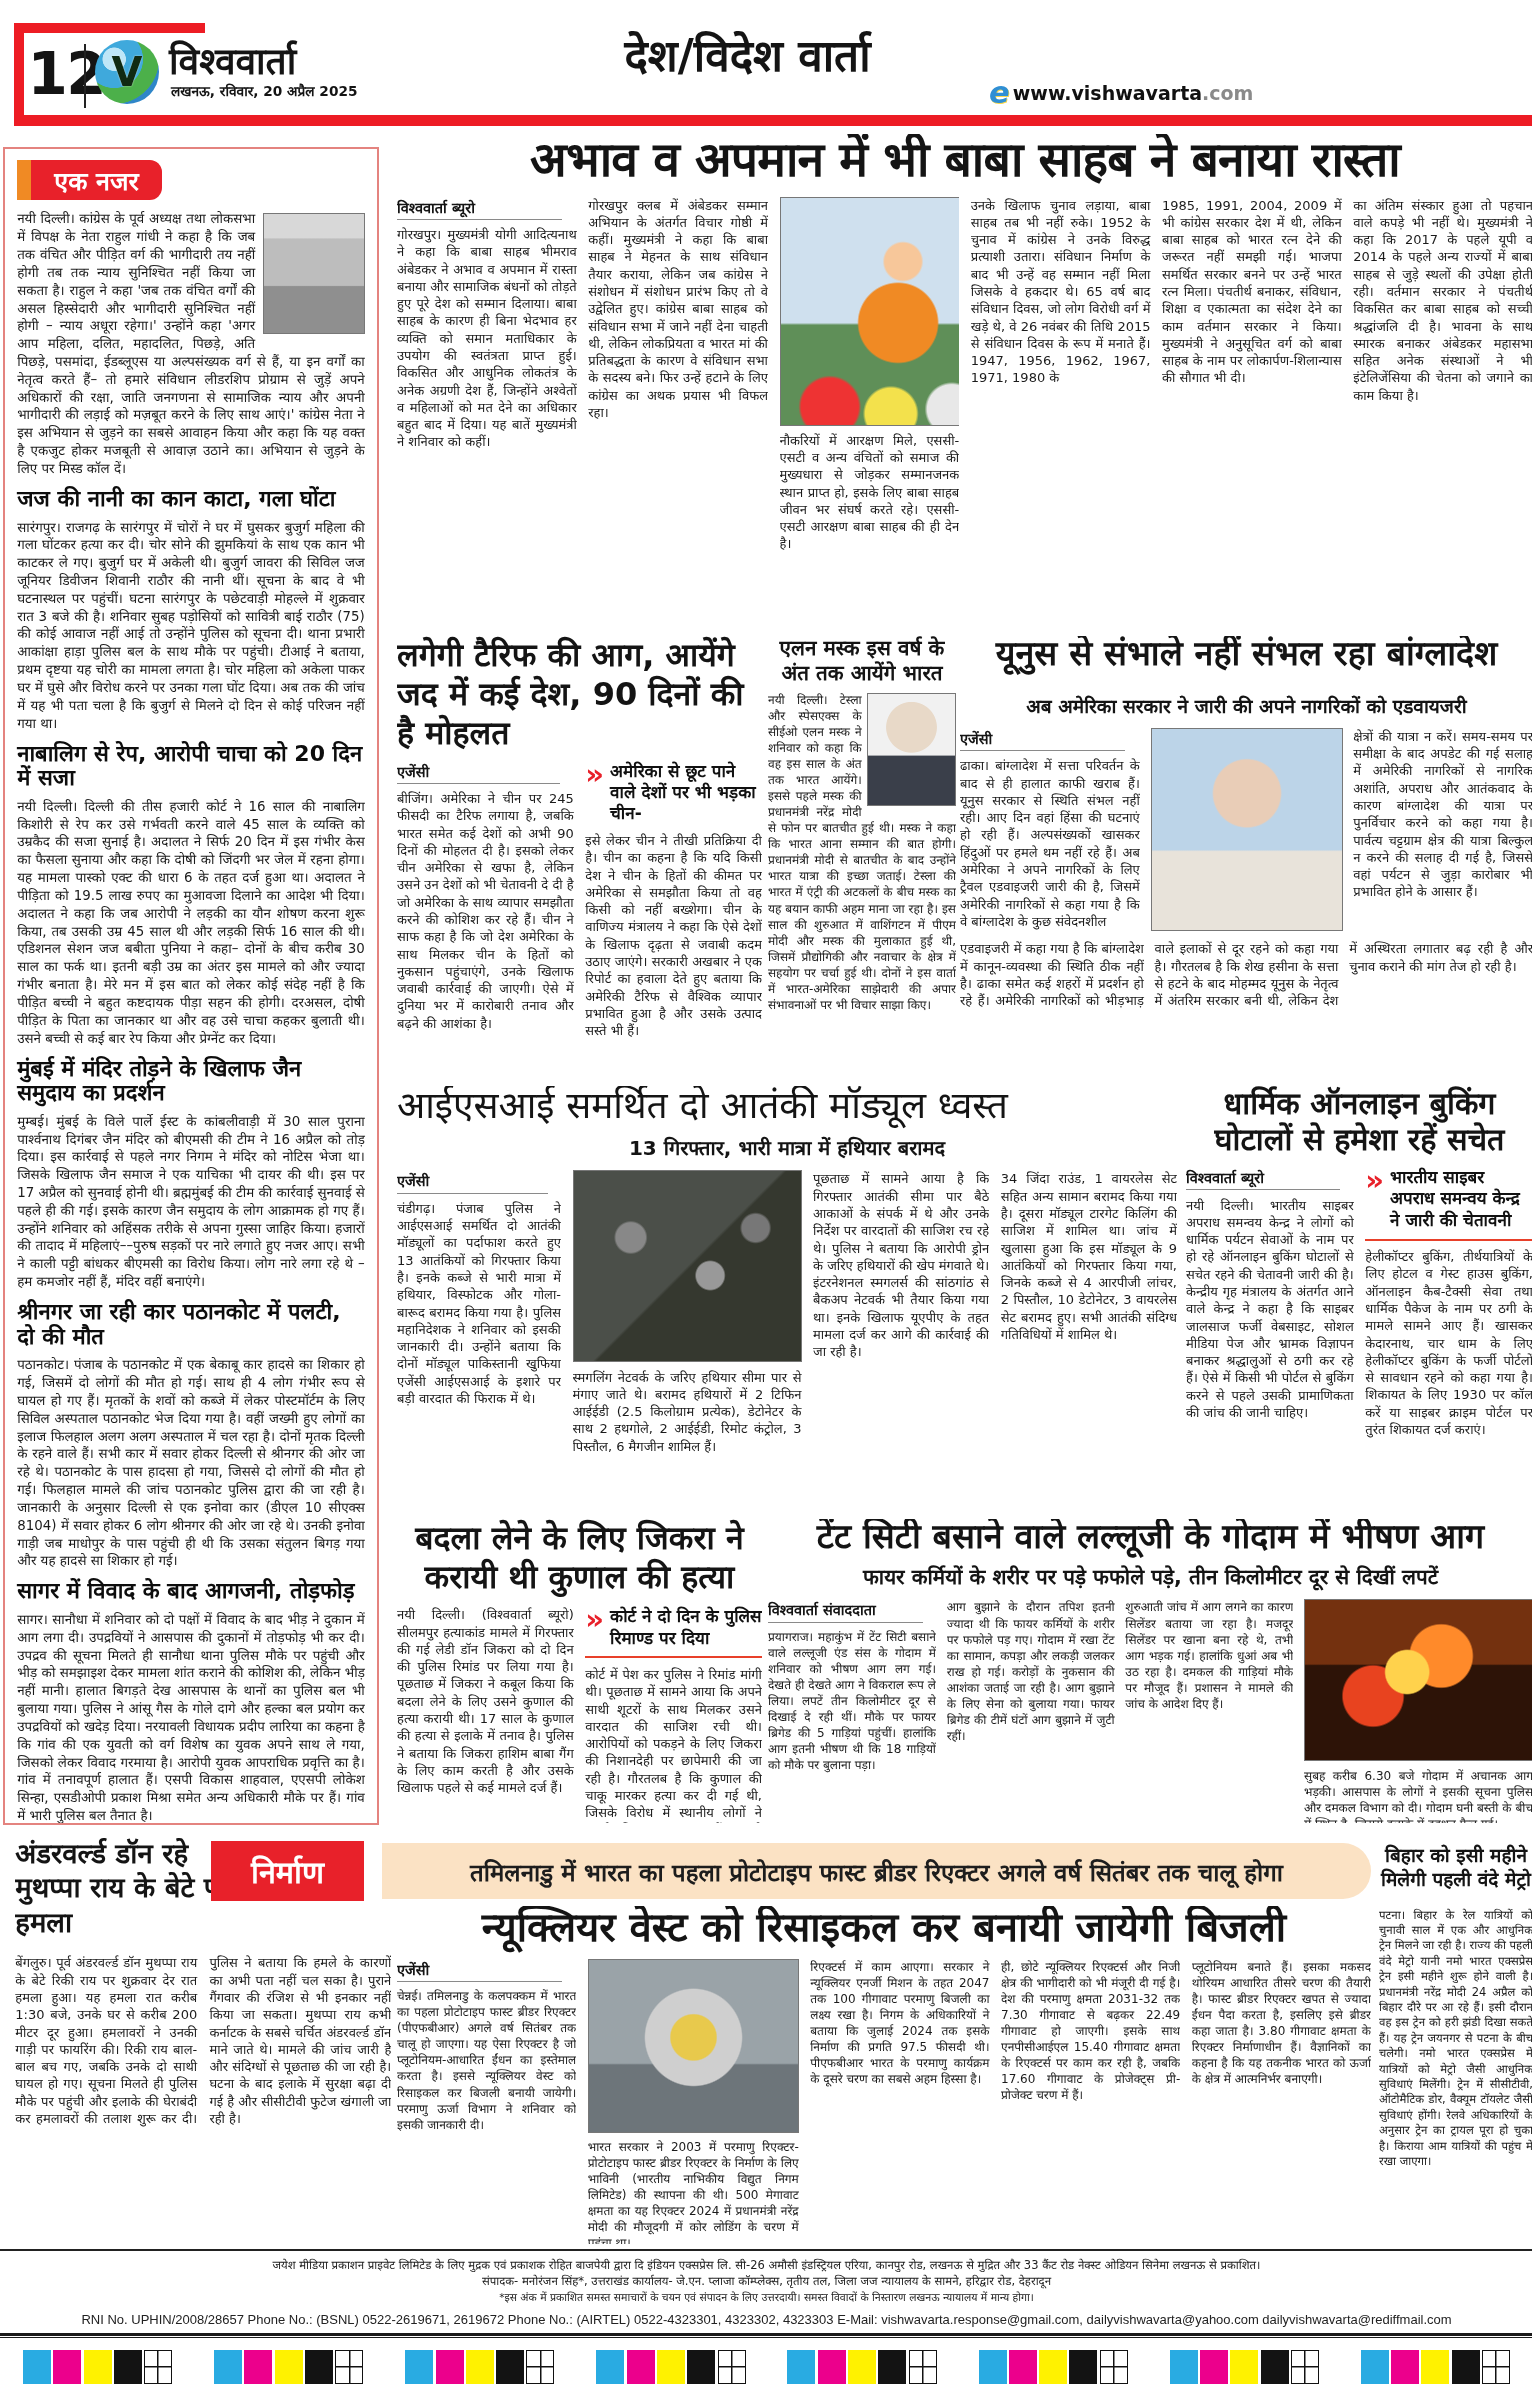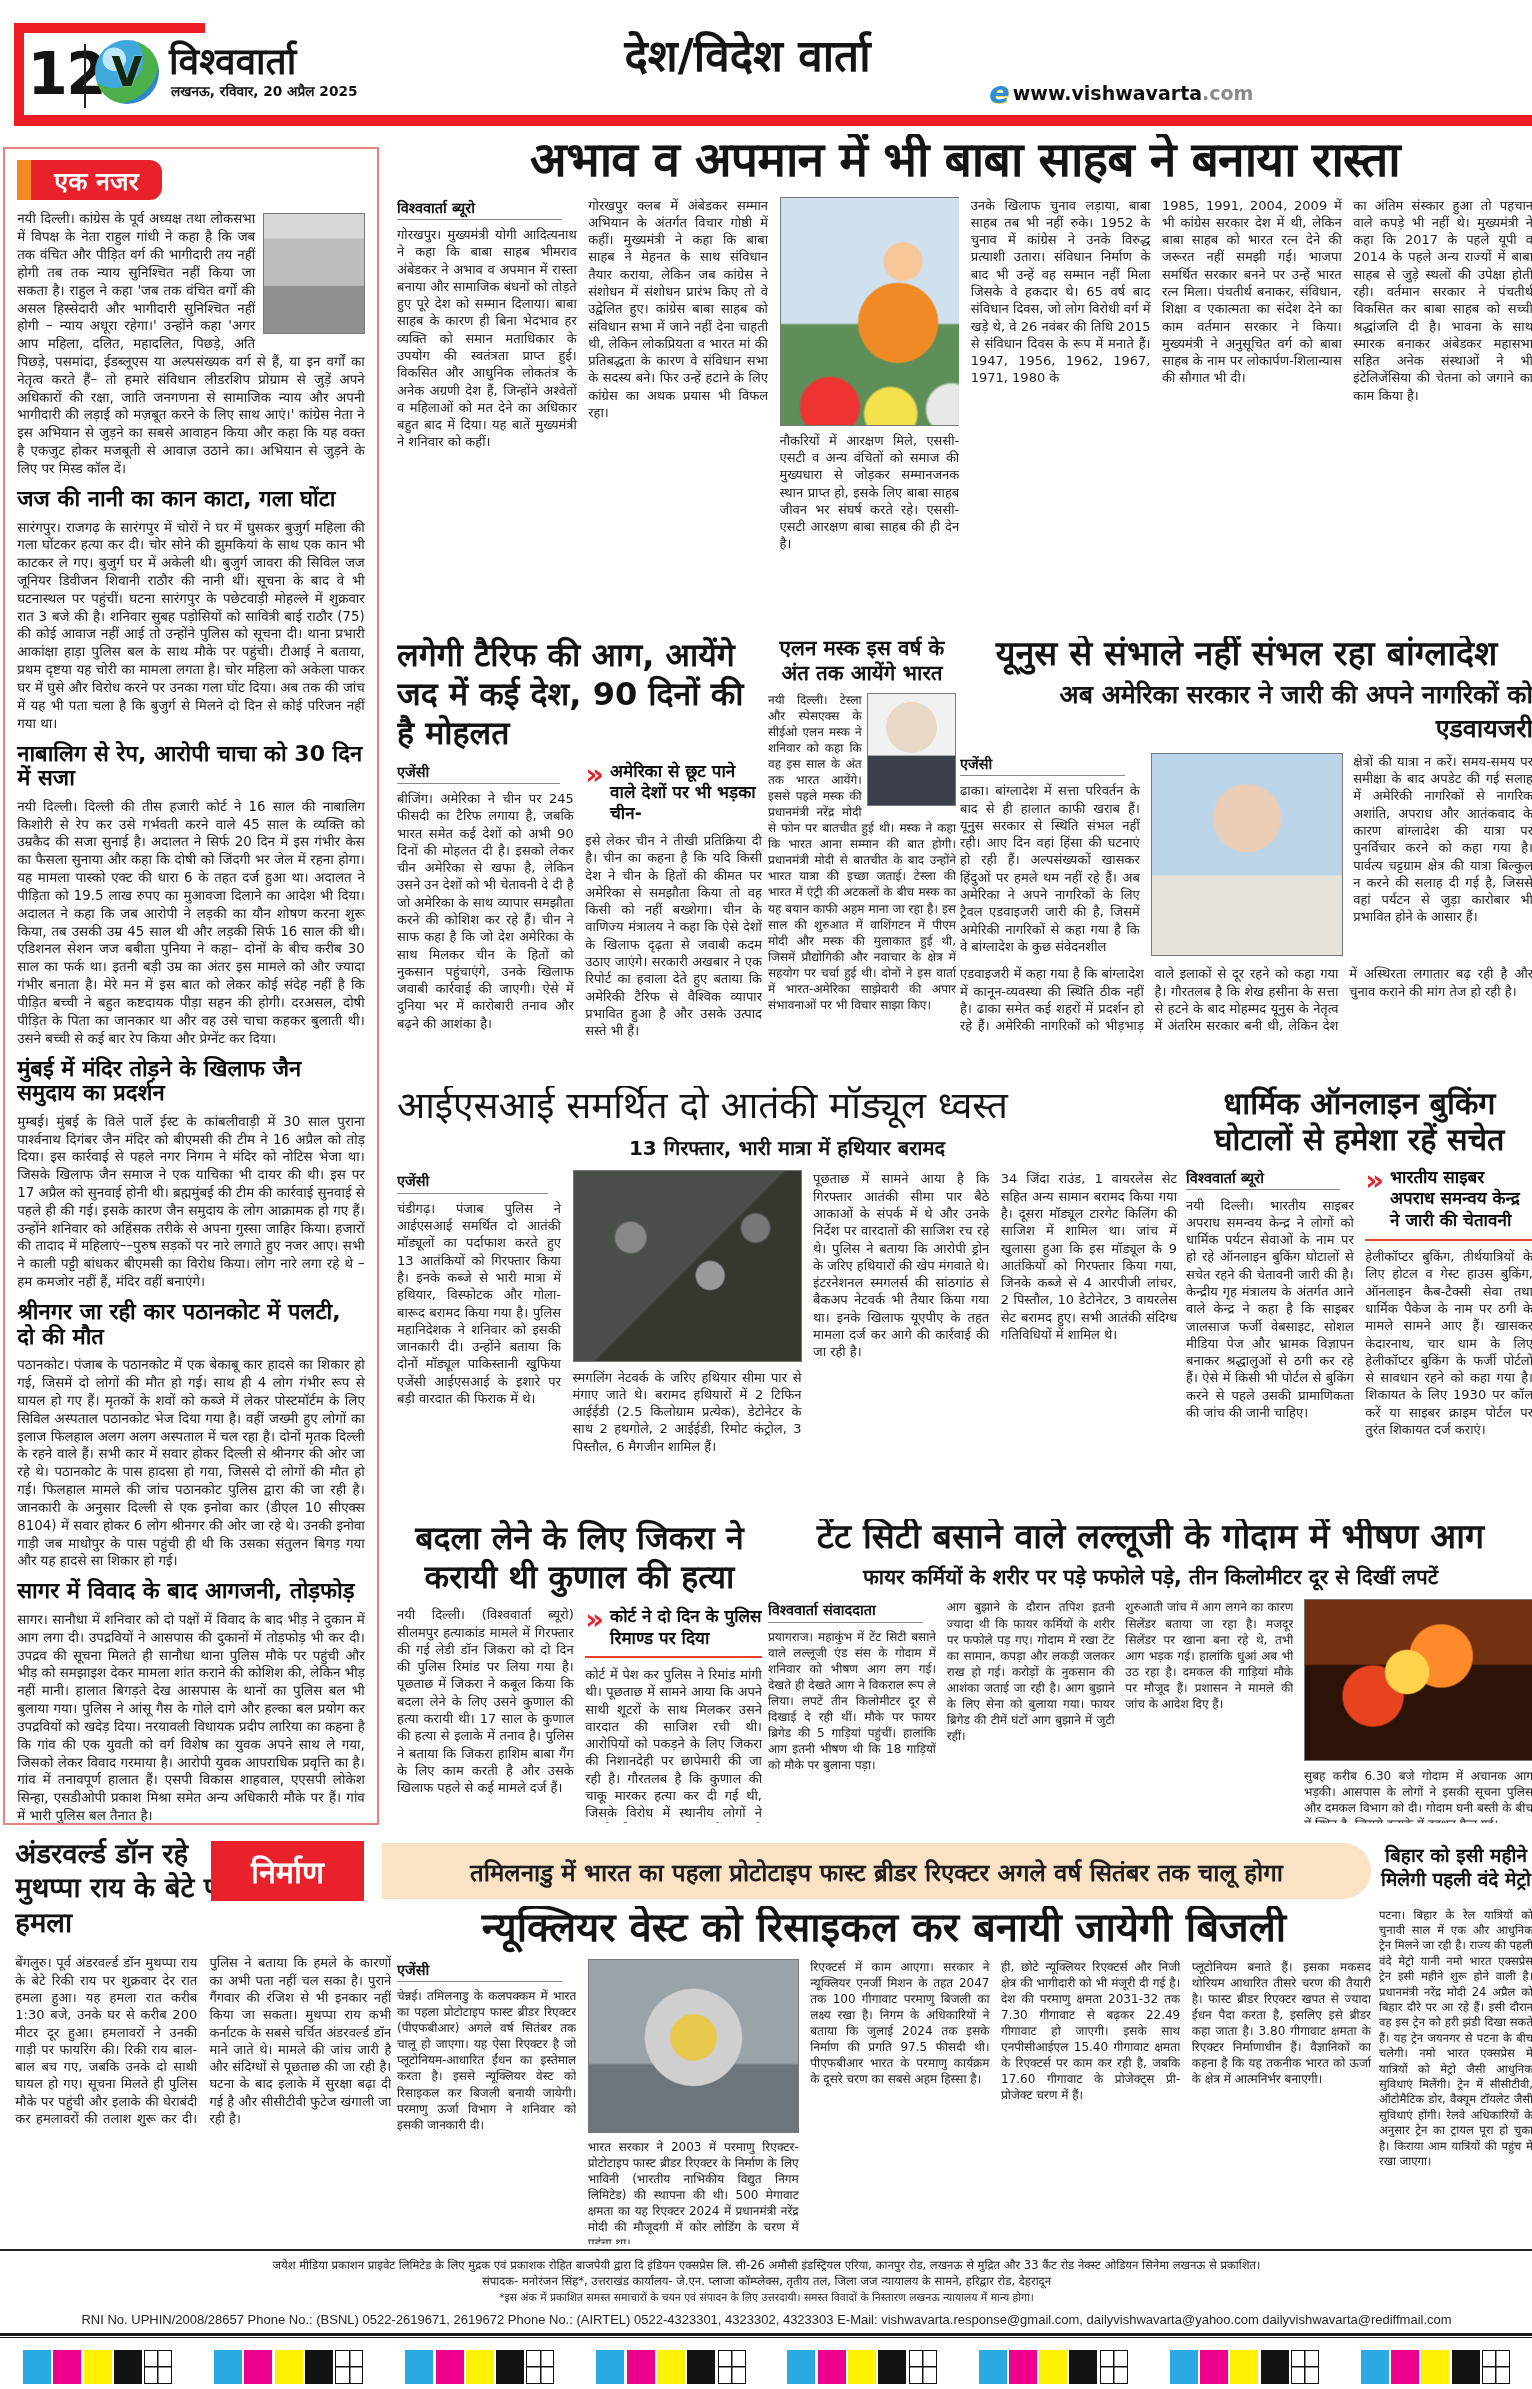--- a/index.html
+++ b/index.html
@@ -73,21 +73,21 @@
   #tariff .col { flex:1; }
   
   #musk { left:768px; top:636px; width:188px; height:421px; overflow:hidden; }
   #musk h2 { font-size:20.6px; font-weight:700; text-align:center; line-height:1.2; margin-bottom:6.1px; }
   #musk-photo { float:right; width:89px; height:113px; margin:1.5px 0 3.8px 5.3px;
     background:radial-gradient(circle at 50% 30%, #e8d9c8 0 28%, transparent 29%),
     linear-gradient(180deg,#f1f1f1 0 55%, #3a3f4a 56% 100%); }
   
   #bangla { left:960px; top:636px; width:573px; height:421px; overflow:hidden; }
   #bangla h2 { font-size:34px; font-weight:700; text-align:center; line-height:1.05; }
-  #bangla .subhead { font-size:25px; font-weight:700; text-align:right; margin-top:4px; }
+  #bangla .subhead { font-size:19px; font-weight:700; text-align:center; margin-top:21px; }
   #bangla-row { display:flex; gap:10.7px; margin-top:9.2px; height:205px; overflow:hidden; }
   #bangla-row .col { flex:1; }
   #yunus-photo { flex:0 0 192px; height:203px;
     background:radial-gradient(circle at 50% 32%, #e9cdb7 0 20%, transparent 21%),
     linear-gradient(180deg,#bcd4e8 0 60%, #e8e3da 61% 100%); }
   #bangla-below { margin-top:7.6px; column-count:3; column-gap:10.7px; height:113px; overflow:hidden; }
   
   #isi { left:397px; top:1086px; width:780px; height:430px; overflow:hidden; }
   #isi h2 { font-size:37px; font-weight:400; line-height:1.1; }
   #isi .subhead { font-size:20px; font-weight:700; text-align:center; margin-top:7.6px; }
@@ -188,21 +188,21 @@
       <div class="bodytxt"><span class="photo abs-none" id="rahul-photo" style="display: block;"></span>
         
         <span>नयी दिल्ली। कांग्रेस के पूर्व अध्यक्ष तथा लोकसभा में विपक्ष के नेता राहुल गांधी ने कहा है कि जब तक वंचित और पीड़ित वर्ग की भागीदारी तय नहीं होगी तब तक न्याय सुनिश्चित नहीं किया जा सकता है। राहुल ने कहा 'जब तक वंचित वर्गों की असल हिस्सेदारी और भागीदारी सुनिश्चित नहीं होगी – न्याय अधूरा रहेगा।' उन्होंने कहा 'अगर आप महिला, दलित, महादलित, पिछड़े, अति पिछड़े, पसमांदा, ईडब्लूएस या अल्पसंख्यक वर्ग से हैं, या इन वर्गों का नेतृत्व करते हैं– तो हमारे संविधान लीडरशिप प्रोग्राम से जुड़ें अपने अधिकारों की रक्षा, जाति जनगणना से सामाजिक न्याय और अपनी भागीदारी की लड़ाई को मज़बूत करने के लिए साथ आएं।' कांग्रेस नेता ने इस अभियान से जुड़ने का सबसे आवाहन किया और कहा कि यह वक्त है एकजुट होकर मजबूती से आवाज़ उठाने का। अभियान से जुड़ने के लिए पर मिस्ड कॉल दें।</span>
       </div>
     </div>
     <div class="ek-art">
       <h2 class="hd">जज की नानी का कान काटा, गला घोंटा</h2>
       <div class="bodytxt">सारंगपुर। राजगढ़ के सारंगपुर में चोरों ने घर में घुसकर बुजुर्ग महिला की गला घोंटकर हत्या कर दी। चोर सोने की झुमकियां के साथ एक कान भी काटकर ले गए। बुजुर्ग घर में अकेली थी। बुजुर्ग जावरा की सिविल जज जूनियर डिवीजन शिवानी राठौर की नानी थीं। सूचना के बाद वे भी घटनास्थल पर पहुंचीं। घटना सारंगपुर के पछेटवाड़ी मोहल्ले में शुक्रवार रात 3 बजे की है। शनिवार सुबह पड़ोसियों को सावित्री बाई राठौर (75) की कोई आवाज नहीं आई तो उन्होंने पुलिस को सूचना दी। थाना प्रभारी आकांक्षा हाड़ा पुलिस बल के साथ मौके पर पहुंची। टीआई ने बताया, प्रथम दृष्टया यह चोरी का मामला लगता है। चोर महिला को अकेला पाकर घर में घुसे और विरोध करने पर उनका गला घोंट दिया। अब तक की जांच में यह भी पता चला है कि बुजुर्ग से मिलने दो दिन से कोई परिजन नहीं गया था।</div>
     </div>
     <div class="ek-art">
-      <h2 class="hd">नाबालिग से रेप, आरोपी चाचा को 30 दिन में सजा</h2>
+      <h2 class="hd">नाबालिग से रेप, आरोपी चाचा को 20 दिन में सजा</h2>
       <div class="bodytxt">नयी दिल्ली। दिल्ली की तीस हजारी कोर्ट ने 16 साल की नाबालिग किशोरी से रेप कर उसे गर्भवती करने वाले 45 साल के व्यक्ति को उम्रकैद की सजा सुनाई है। अदालत ने सिर्फ 20 दिन में इस गंभीर केस का फैसला सुनाया और कहा कि दोषी को जिंदगी भर जेल में रहना होगा। यह मामला पास्को एक्ट की धारा 6 के तहत दर्ज हुआ था। अदालत ने पीड़िता को 19.5 लाख रुपए का मुआवजा दिलाने का आदेश भी दिया। अदालत ने कहा कि जब आरोपी ने लड़की का यौन शोषण करना शुरू किया, तब उसकी उम्र 45 साल थी और लड़की सिर्फ 16 साल की थी। एडिशनल सेशन जज बबीता पुनिया ने कहा– दोनों के बीच करीब 30 साल का फर्क था। इतनी बड़ी उम्र का अंतर इस मामले को और ज्यादा गंभीर बनाता है। मेरे मन में इस बात को लेकर कोई संदेह नहीं है कि पीड़ित बच्ची ने बहुत कष्टदायक पीड़ा सहन की होगी। दरअसल, दोषी पीड़ित के पिता का जानकार था और वह उसे चाचा कहकर बुलाती थी। उसने बच्ची से कई बार रेप किया और प्रेग्नेंट कर दिया।</div>
     </div>
     <div class="ek-art">
       <h2 class="hd">मुंबई में मंदिर तोड़ने के खिलाफ जैन समुदाय का प्रदर्शन</h2>
       <div class="bodytxt">मुम्बई। मुंबई के विले पार्ले ईस्ट के कांबलीवाड़ी में 30 साल पुराना पार्श्वनाथ दिगंबर जैन मंदिर को बीएमसी की टीम ने 16 अप्रैल को तोड़ दिया। इस कार्रवाई से पहले नगर निगम ने मंदिर को नोटिस भेजा था। जिसके खिलाफ जैन समाज ने एक याचिका भी दायर की थी। इस पर 17 अप्रैल को सुनवाई होनी थी। ब्रह्ममुंबई की टीम की कार्रवाई सुनवाई से पहले ही की गई। इसके कारण जैन समुदाय के लोग आक्रामक हो गए हैं। उन्होंने शनिवार को अहिंसक तरीके से अपना गुस्सा जाहिर किया। हजारों की तादाद में महिलाएं––पुरुष सड़कों पर नारे लगाते हुए नजर आए। सभी ने काली पट्टी बांधकर बीएमसी का विरोध किया। लोग नारे लगा रहे थे – हम कमजोर नहीं हैं, मंदिर वहीं बनाएंगे।</div>
     </div>
     <div class="ek-art">
       <h2 class="hd">श्रीनगर जा रही कार पठानकोट में पलटी, दो की मौत</h2>
       <div class="bodytxt">पठानकोट। पंजाब के पठानकोट में एक बेकाबू कार हादसे का शिकार हो गई, जिसमें दो लोगों की मौत हो गई। साथ ही 4 लोग गंभीर रूप से घायल हो गए हैं। मृतकों के शवों को कब्जे में लेकर पोस्टमॉर्टम के लिए सिविल अस्पताल पठानकोट भेज दिया गया है। वहीं जख्मी हुए लोगों का इलाज फिलहाल अलग अलग अस्पताल में चल रहा है। दोनों मृतक दिल्ली के रहने वाले हैं। सभी कार में सवार होकर दिल्ली से श्रीनगर की ओर जा रहे थे। पठानकोट के पास हादसा हो गया, जिससे दो लोगों की मौत हो गई। फिलहाल मामले की जांच पठानकोट पुलिस द्वारा की जा रही है। जानकारी के अनुसार दिल्ली से एक इनोवा कार (डीएल 10 सीएक्स 8104) में सवार होकर 6 लोग श्रीनगर की ओर जा रहे थे। उनकी इनोवा गाड़ी जब माधोपुर के पास पहुंची ही थी कि उसका संतुलन बिगड़ गया और यह हादसे सा शिकार हो गई।</div>
     </div>

